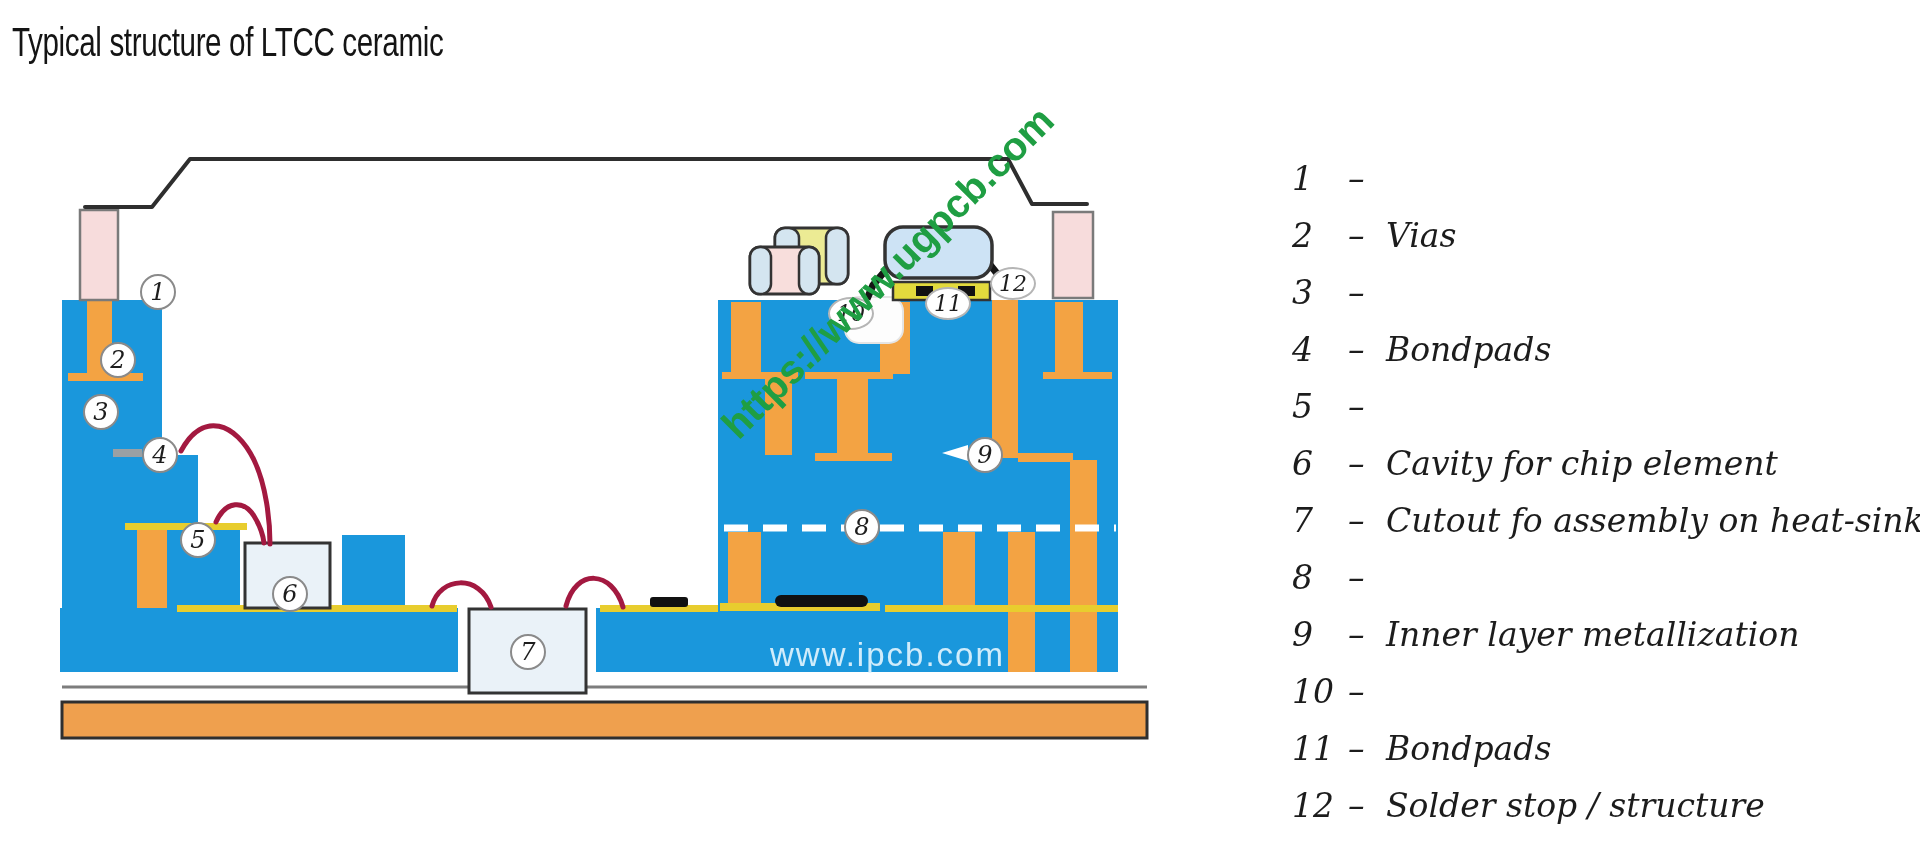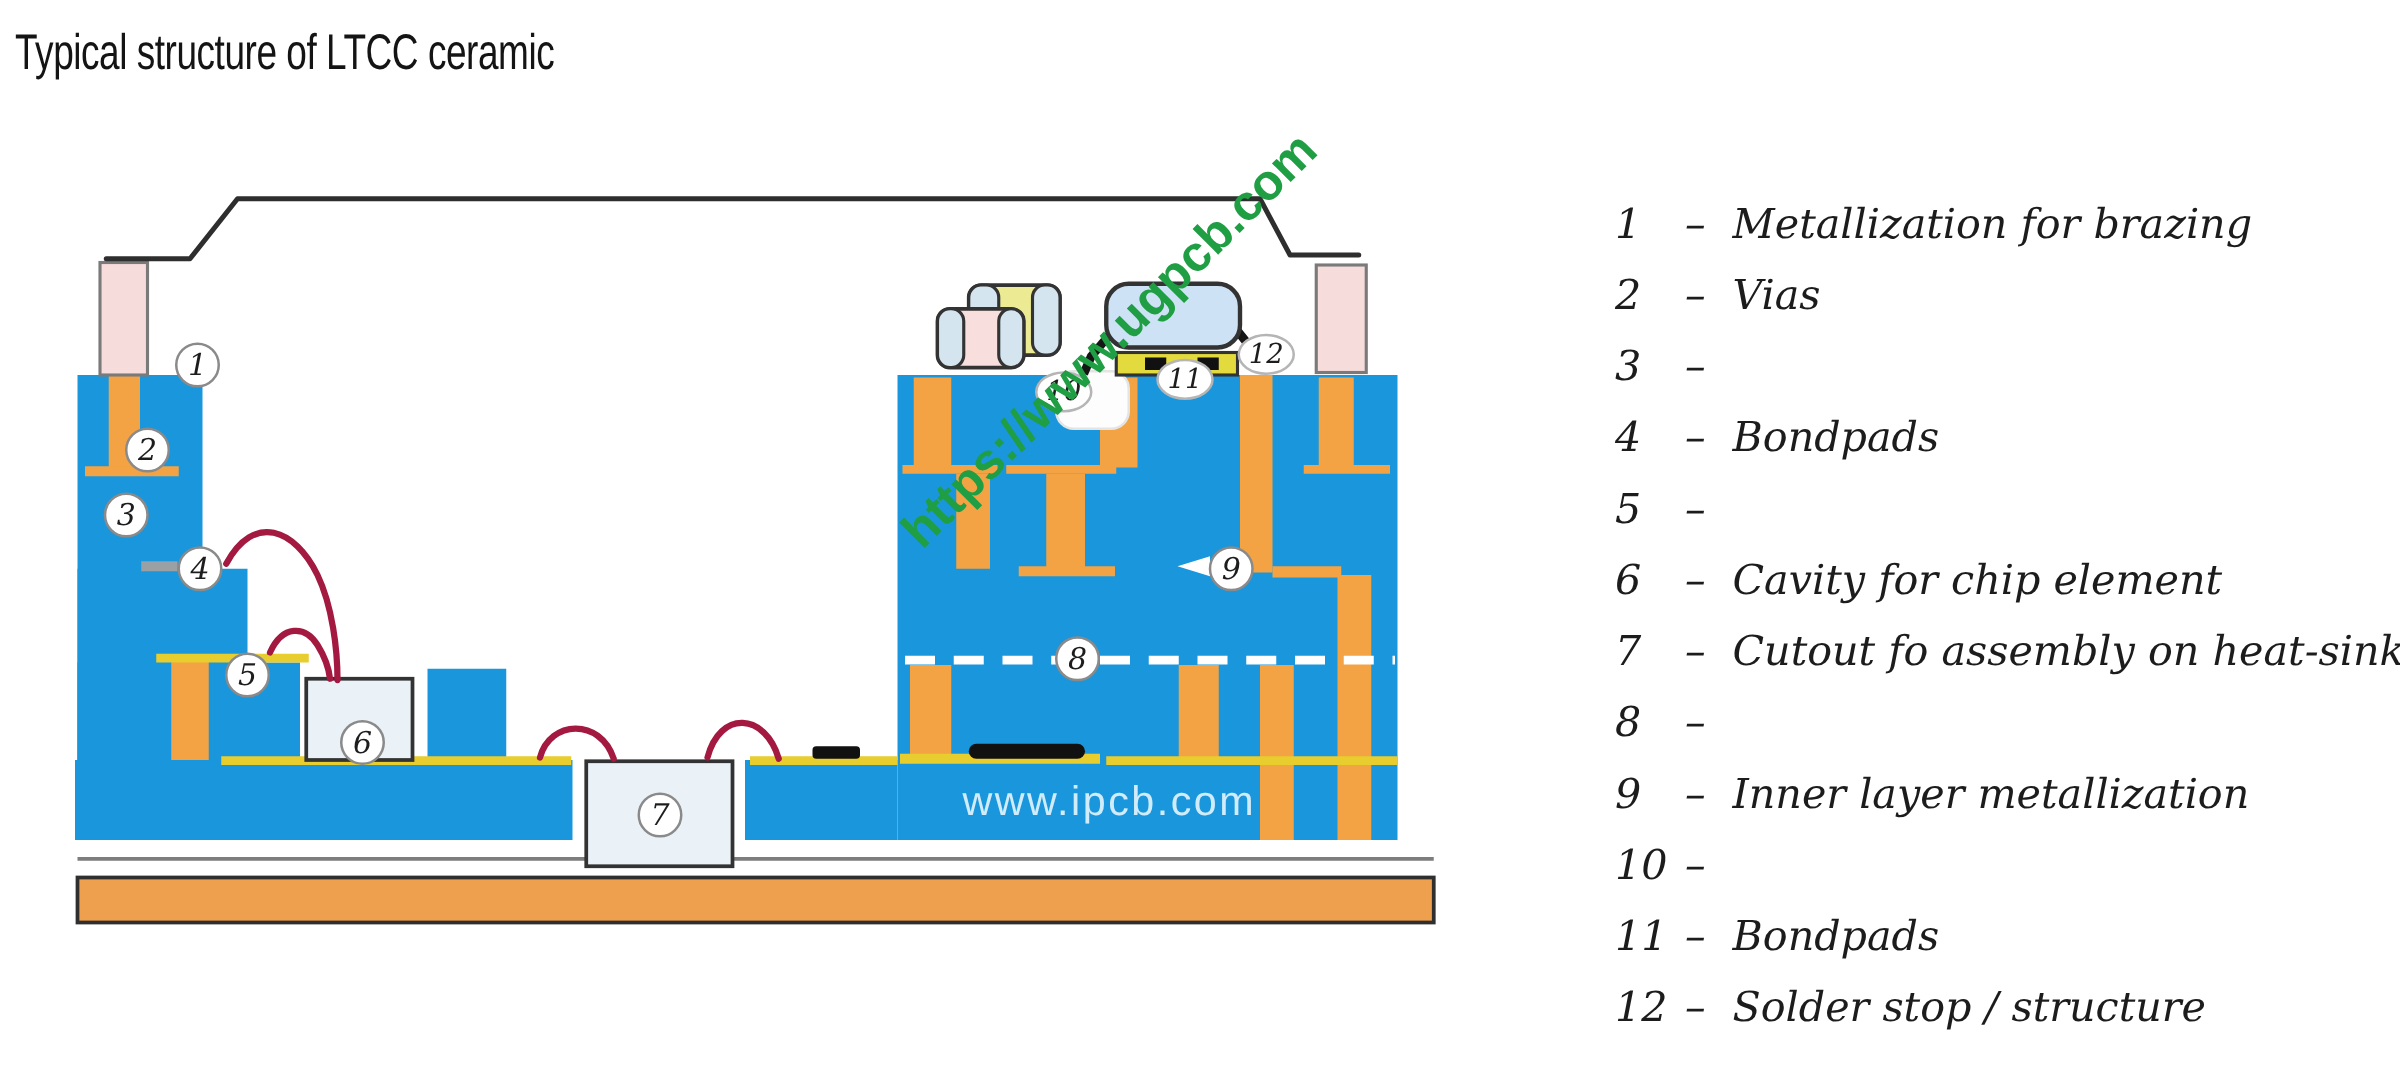--- a/index.html
+++ b/index.html
@@ -27,21 +27,21 @@
   .callout.small{width:36px;height:36px;font-size:24px;}
   .callout.wide{width:46px;height:33px;font-size:22px;border-color:#b5b5b5;}
   
   .wm-green{
     position:absolute;left:638px;top:250px;width:500px;text-align:center;
     transform:rotate(-45deg);font-family:"Liberation Sans",sans-serif;
     font-weight:bold;font-size:40px;color:#1f9e43;letter-spacing:0px;
     white-space:nowrap;
   }
   .wm-blue{
-    position:absolute;left:770px;top:622px;font-family:"Liberation Sans",sans-serif;
+    position:absolute;left:770px;top:636px;font-family:"Liberation Sans",sans-serif;
     font-size:33px;color:rgba(224,243,253,0.92);letter-spacing:2px;white-space:nowrap;
   }
   
   .legend{
     position:absolute;left:1292px;top:150px;list-style:none;margin:0;padding:0;
     font-family:"DejaVu Serif",serif;font-style:italic;font-size:33px;color:#1c1c1c;
   }
   .legend li{height:57px;display:flex;align-items:center;white-space:nowrap;}
   .legend .num{display:inline-block;min-width:56px;}
   .legend .sep{display:inline-block;min-width:38px;}
@@ -180,21 +180,20 @@
     <div class="callout wide" style="left:925px;top:287px">11</div>
     <div class="callout wide" style="left:990px;top:267px">12</div>
 
     <div class="wm-green">https://www.ugpcb.com</div>
   </div>
 
   <ol class="legend">
     <li>
       <span class="num">1</span>
       <span class="sep">–</span>
-      <span class="txt">Metallization for brazing</span>
     </li>
     <li>
       <span class="num">2</span>
       <span class="sep">–</span>
       <span class="txt">Vias</span>
     </li>
     <li>
       <span class="num">3</span>
       <span class="sep">–</span>
     </li>

